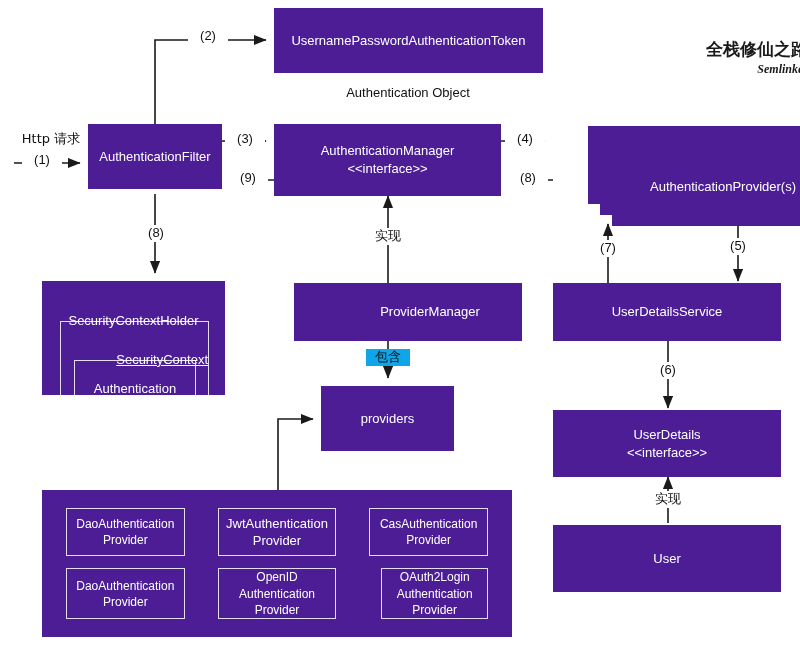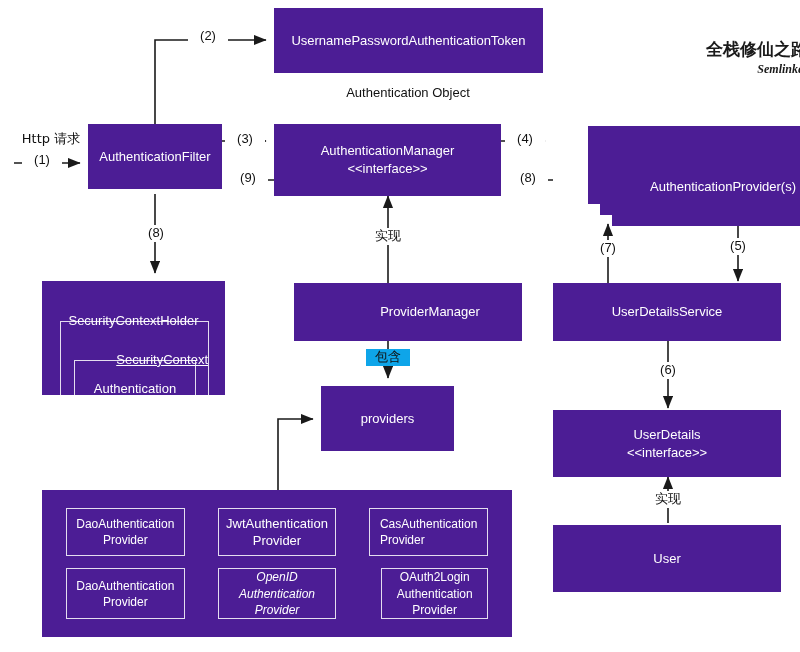--- a/index.html
+++ b/index.html
@@ -162,27 +162,27 @@
     <div style="position:absolute; left:24px; top:18px; right:24px; bottom:18px;
                 display:grid; grid-template-columns:repeat(3,1fr); grid-template-rows:repeat(2,1fr);
                 gap:12px 33px;">
       <div class="outlined" style="display:flex; align-items:center; justify-content:center; color:#ffffff;
                   font-size:12px; text-align:center; white-space:pre-line;">DaoAuthentication
 Provider</div>
       <div class="outlined" style="display:flex; align-items:center; justify-content:center; color:#ffffff;
                   font-size:13px; text-align:center; white-space:pre-line;">JwtAuthentication
 Provider</div>
       <div class="outlined" style="display:flex; align-items:center; justify-content:center; color:#ffffff;
-                  font-size:12px; text-align:left; white-space:pre-line;">CasAuthentication
+                  font-size:12px; text-align:center; white-space:pre-line;">CasAuthentication
 Provider</div>
       <div class="outlined" style="display:flex; align-items:center; justify-content:center; color:#ffffff;
                   font-size:12px; text-align:center; white-space:pre-line;">DaoAuthentication
 Provider</div>
       <div class="outlined" style="display:flex; align-items:center; justify-content:center; color:#ffffff;
-                  font-size:12px; text-align:center; white-space:pre-line;font-style:italic;">OpenID
+                  font-size:12px; text-align:center; white-space:pre-line;">OpenID
 Authentication
 Provider</div>
       <div class="outlined" style="display:flex; align-items:center; justify-content:center; color:#ffffff;
                   font-size:12px; text-align:center; white-space:pre-line;margin-left:12px;">OAuth2Login
 Authentication
 Provider</div>
     </div>
   </div>
 
   <div class="label cjk" style="left:6px; top:131px; width:90px;">Http 请求</div>

